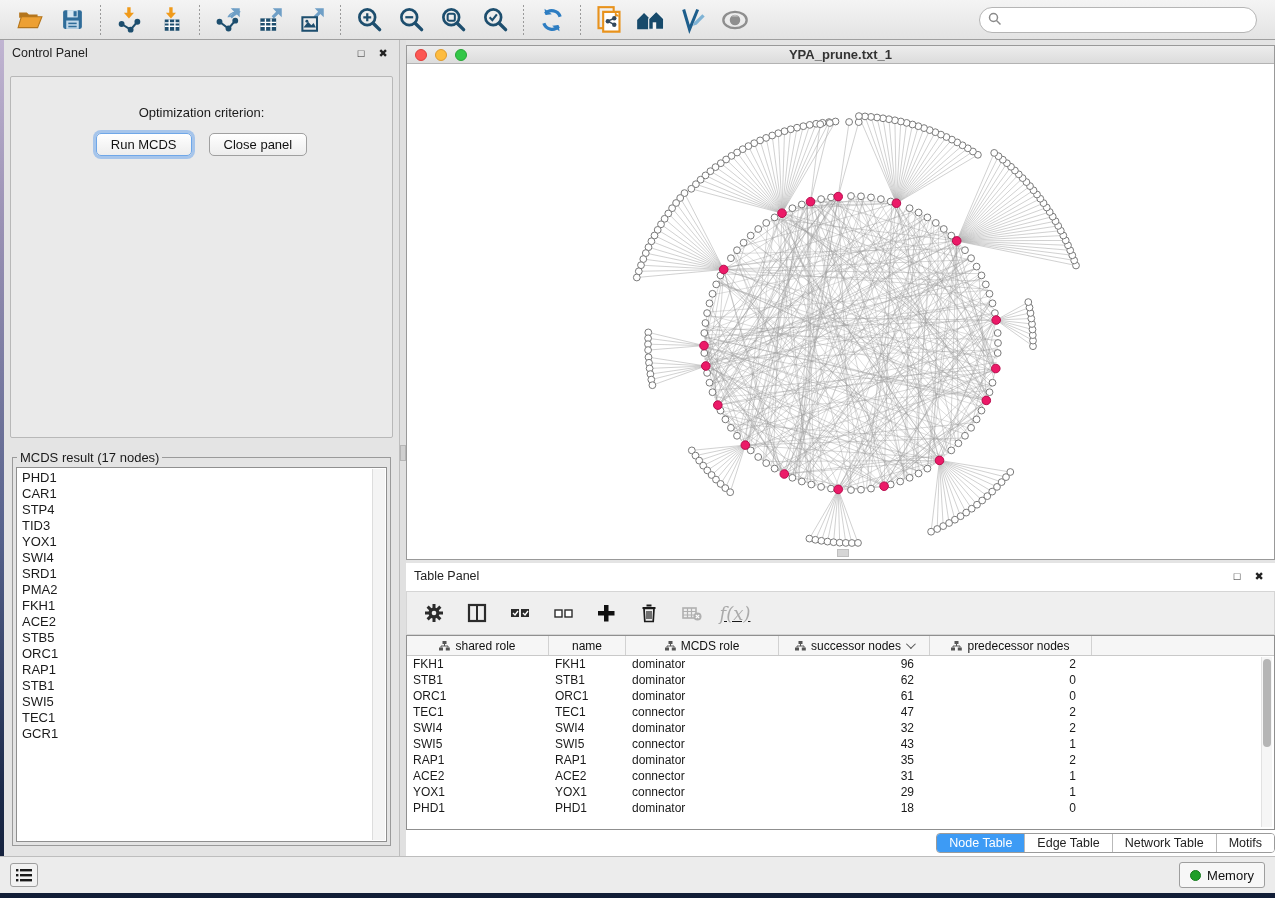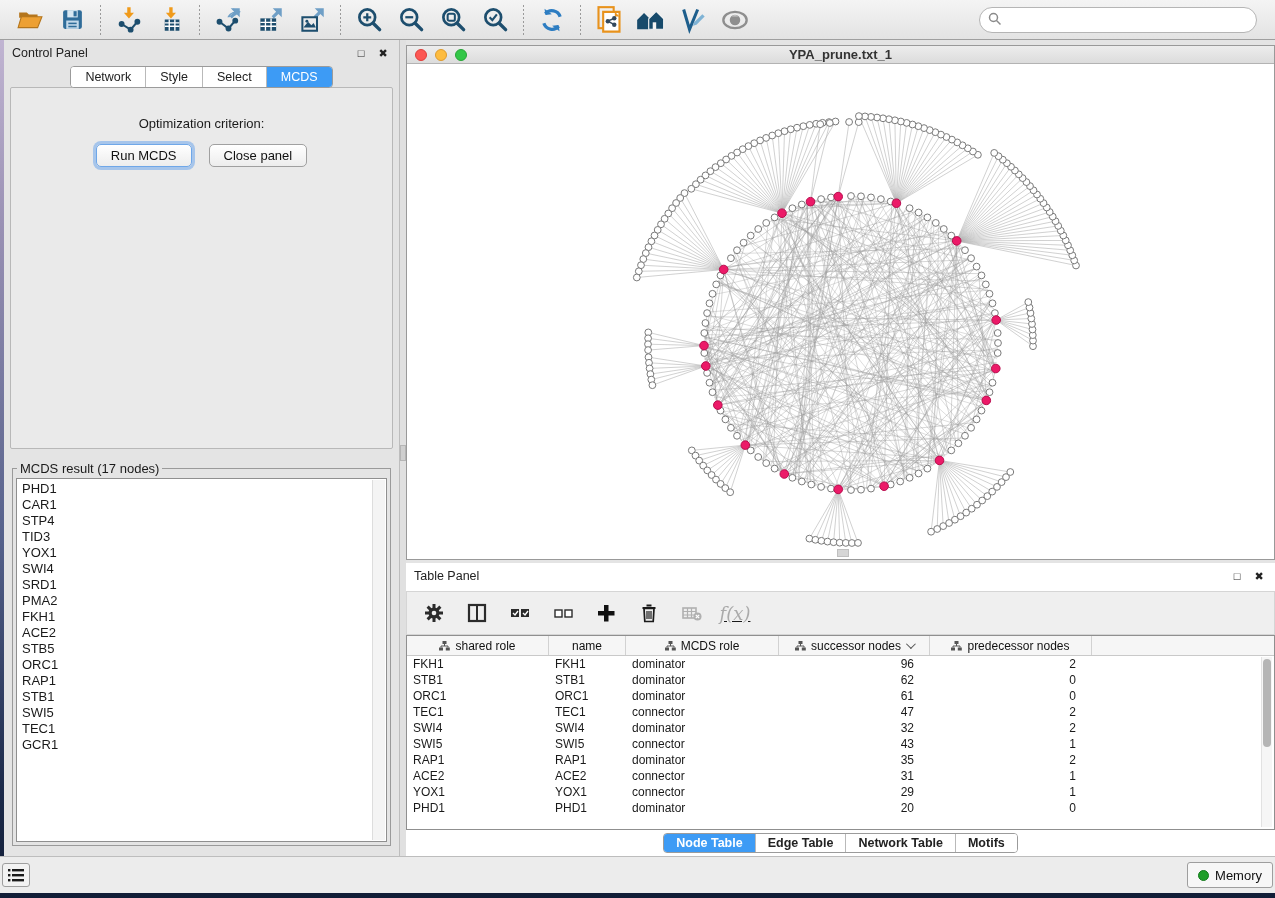--- a/index.html
+++ b/index.html
@@ -103,27 +103,27 @@
     border-right:1px solid #d2d2d2; overflow:hidden; white-space:nowrap;
   }
   .tbody { flex:1; overflow:hidden; }
   .tr { display:flex; height:16px; }
   .td { font-size:12px; padding:0 6px; display:flex; align-items:center; white-space:nowrap; overflow:hidden; }
   .td.num { justify-content:flex-end; padding-right:16px; }
   .col0{width:142px} .col1{width:77px} .col2{width:153px} .col3{width:151px} .col4{width:162px} .colf{flex:1}
   .tscroll { position:absolute; top:21px; right:2px; bottom:2px; width:11px; background:#f6f6f6; border-left:1px solid #e2e2e2; }
   .tthumb { position:absolute; top:2px; left:1px; width:8px; height:88px; background:#b5b5b5; border-radius:4px; }
   .sortchev { width:7px; height:7px; border-right:1.5px solid #555; border-bottom:1.5px solid #555; transform:rotate(45deg) translateY(-2px); display:inline-block; }
-  .tp-tabsrow { height:26px; display:flex; justify-content:center; align-items:center;font-weight:bold; }
+  .tp-tabsrow { height:26px; display:flex; justify-content:flex-end; align-items:center; }
   .tp-tabsrow .seg { height:20px; border-radius:4px; }
   .tp-tabsrow .tab { font-size:12.5px; padding:0 12px; }
   
   .statusbar {
     position:absolute; left:0; bottom:5px; width:1275px; height:37px; background:#ececec; border-top:1px solid #bdbdbd;
-    display:flex; align-items:center; padding:0 2px;
+    display:flex; align-items:center; padding:0 10px;
   }
   .list-btn { width:28px; height:24px; border:1px solid #9e9e9e; border-radius:3px; background:#f2f2f2; display:flex; align-items:center; justify-content:center; }
   .mem-btn {
     margin-left:auto; height:26px; border:1px solid #9e9e9e; border-radius:3px; background:#f7f7f7;
     display:flex; align-items:center; gap:6px; padding:0 10px; font-size:13px; color:#111;
   }
   .mem-dot { width:11px; height:11px; border-radius:50%; background:#1f9e29; border:1px solid #147a1c; }
   svg { display:block; }
 </style>
 </head>
@@ -269,28 +269,20 @@
   </div>
 </header>
 
 <div class="main">
 
   <aside class="cpanel">
     <div class="panel-hdr">
       <span class="ttl">Control Panel</span>
       <span class="wm-btn">□</span>
       <span class="wm-btn">✖</span>
-    </div>
-    <div class="cp-tabsrow">
-      <div class="seg">
-          <div class="tab">Network</div>
-          <div class="tab">Style</div>
-          <div class="tab">Select</div>
-          <div class="tab active">MCDS</div>
-        </div>
     </div>
     <div class="cp-box">
       <div class="opt-label">Optimization criterion:</div>
       <div class="btnrow">
         <button class="mac-btn focused">Run MCDS</button>
         <button class="mac-btn">Close panel</button>
       </div>
     </div>
     <fieldset class="mcds-field">
       <legend>MCDS result (17 nodes)</legend>
@@ -1230,21 +1222,21 @@
               <div class="td col0">YOX1</div>
               <div class="td col1">YOX1</div>
               <div class="td col2">connector</div>
               <div class="td col3 num">29</div>
               <div class="td col4 num">1</div>
             </div>
             <div class="tr">
               <div class="td col0">PHD1</div>
               <div class="td col1">PHD1</div>
               <div class="td col2">dominator</div>
-              <div class="td col3 num">20</div>
+              <div class="td col3 num">18</div>
               <div class="td col4 num">0</div>
             </div>
           </div>
         <div class="tscroll">
             <div class="tthumb"></div>
           </div>
       </div>
       <div class="tp-tabsrow">
         <div class="seg">
             <div class="tab active">Node Table</div>

